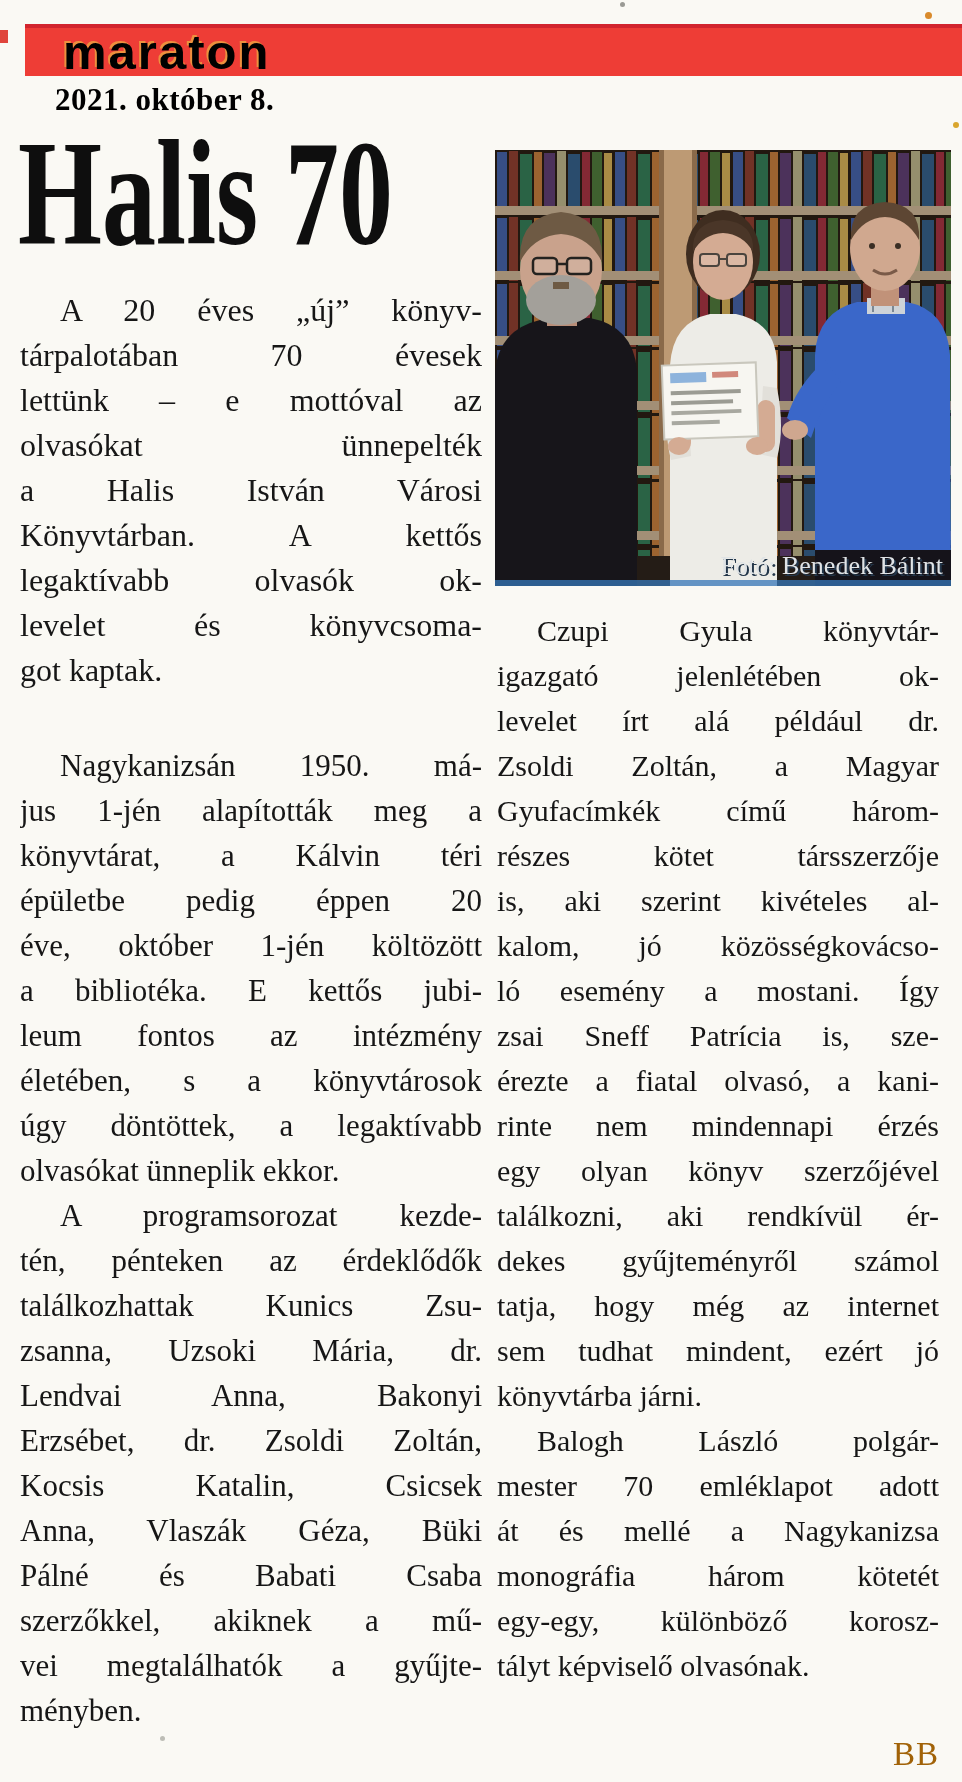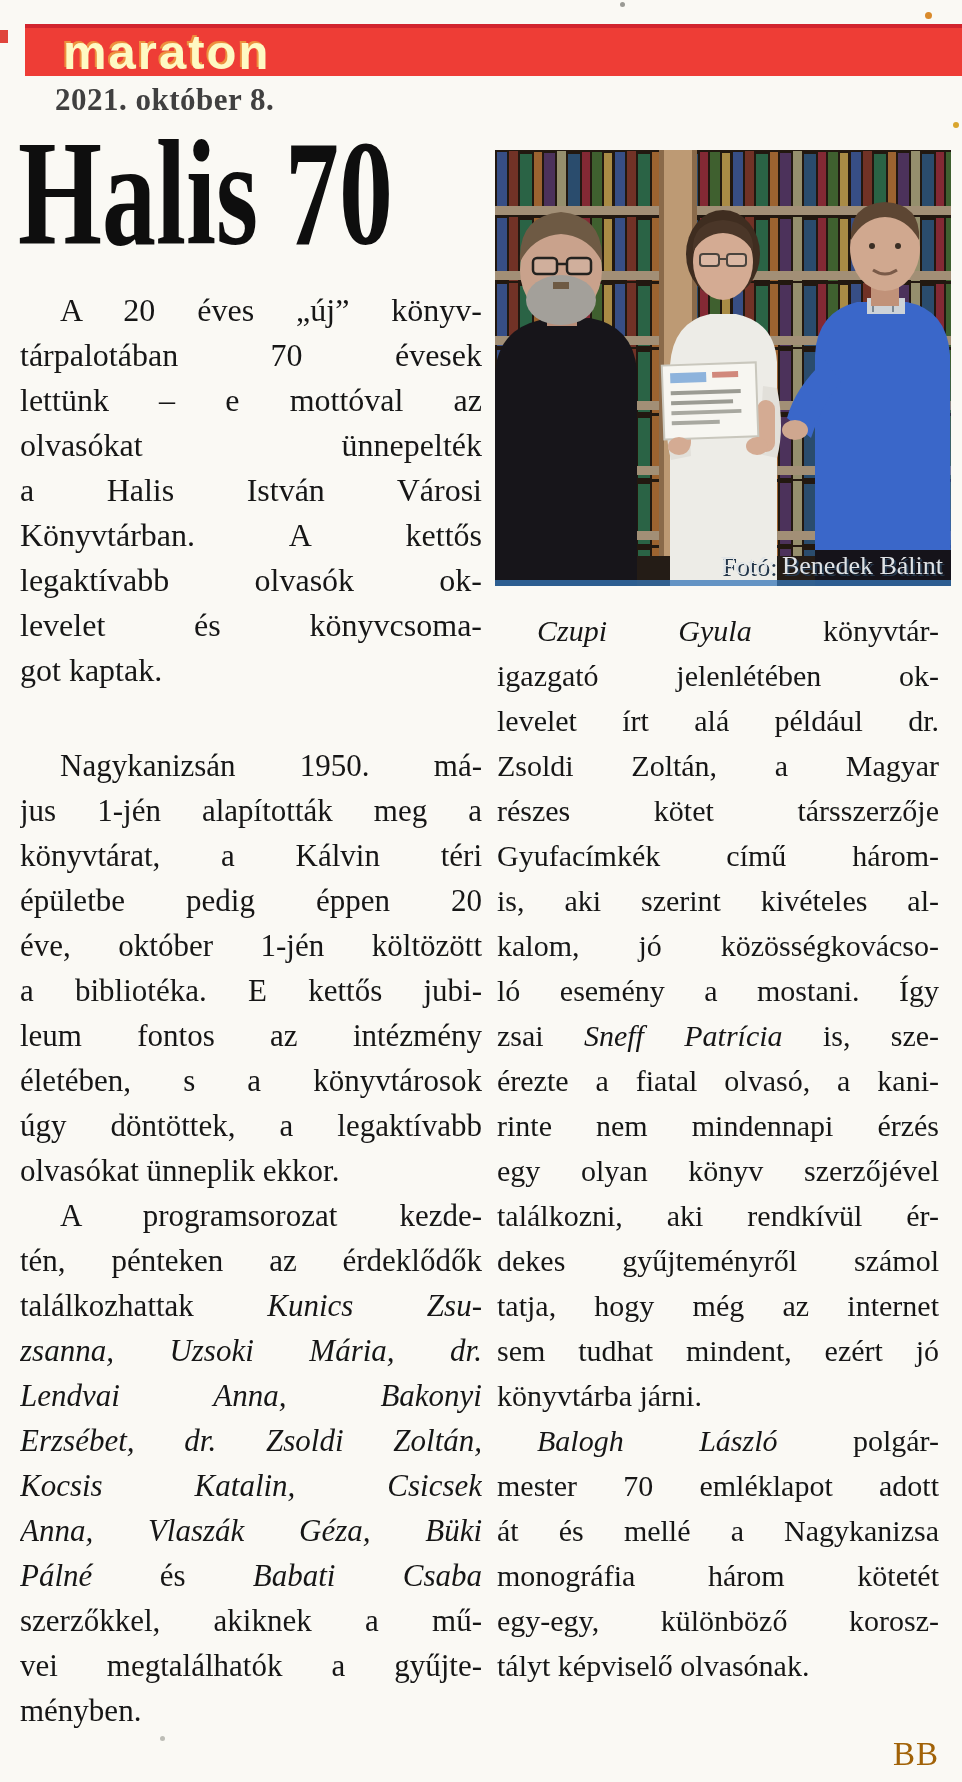--- a/index.html
+++ b/index.html
@@ -18,56 +18,56 @@
     font-family:"Liberation Sans","DejaVu Sans",sans-serif;
     font-weight:bold;font-size:49px;line-height:52px;color:#ffffff;
     letter-spacing:2px;
     text-shadow:-2px -2px 0 rgba(236,214,70,0.55);
   }
   .edge-tick{position:absolute;left:0;top:30px;width:8px;height:13px;background:#e0453c;}
   .speck{position:absolute;border-radius:50%;}
   
   .dateline{
     position:absolute;left:55px;top:82px;
-    font-weight:bold;font-size:31px;color:#404040;letter-spacing:0.5px;
+    font-weight:bold;font-size:31px;color:#000000;letter-spacing:0.5px;
   }
   .headline{
     position:absolute;left:18px;top:118px;width:640px;
     font-weight:bold;font-size:150px;line-height:150px;color:#0e0e0e;
     transform:scaleX(0.72);transform-origin:left top;white-space:nowrap;
   }
   
   .column{position:absolute;}
   #left-col{left:20px;top:288px;width:462px;font-size:31px;}
   #right-col{left:497px;top:608px;width:442px;font-size:30px;}
   .para{margin:0;}
   .line{
     height:45px;line-height:45px;overflow:hidden;
     text-align:justify;text-align-last:justify;
   }
   .line.last{text-align-last:left;}
   .line.indent{text-indent:40px;}
   .para.lead .line{font-weight:normal;font-size:32px;}
-  .it{font-style:italic;}
+  .it{}
   
   .photo{position:absolute;left:495px;top:150px;width:456px;height:436px;background:#14b8a6;}
   .photo svg{display:block;}
   
   .byline{
     position:absolute;left:497px;top:1732px;width:442px;
     text-align:right;font-size:33px;line-height:45px;letter-spacing:1px;color:#a16207;
   }
 </style>
 </head>
 <body>
 
 <div id="page" style="background: rgb(250, 249, 244);">
 
   <div class="banner" style="background: rgb(238, 61, 54); border-top-color: rgb(210, 37, 46);">
-    <div class="banner-title" style="color: #fef9c3;">maraton</div>
+    <div class="banner-title" style="color: #000000;">maraton</div>
   </div>
   <div class="edge-tick"></div>
   <div class="speck" style="left:925px;top:12px;width:7px;height:7px;background:#d98a2b;"></div>
   <div class="speck" style="left:953px;top:122px;width:6px;height:6px;background:#d9a62e;"></div>
   <div class="speck" style="left:620px;top:2px;width:5px;height:5px;background:#9a9a94;"></div>
   <div class="speck" style="left:160px;top:1736px;width:5px;height:5px;background:#bdbdb6;"></div>
 
   <div class="dateline">2021. október 8.</div>
   <div class="headline">Halis 70</div>
 
@@ -215,22 +215,22 @@
         <div class="line"><span>vei megtalálhatók a gyűjte-</span></div>
         <div class="line last"><span>ményben.</span></div>
       </div>
     </div>
   <div id="right-col" class="column">
       <div class="para">
         <div class="line indent"><span class="it">Czupi Gyula</span><span> könyvtár-</span></div>
         <div class="line"><span>igazgató jelenlétében ok-</span></div>
         <div class="line"><span>levelet írt alá például dr.</span></div>
         <div class="line"><span>Zsoldi Zoltán, a Magyar</span></div>
+        <div class="line"><span>Gyufacímkék című három-</span></div>
         <div class="line"><span>részes kötet társszerzője</span></div>
-        <div class="line"><span>Gyufacímkék című három-</span></div>
         <div class="line"><span>is, aki szerint kivételes al-</span></div>
         <div class="line"><span>kalom, jó közösségkovácso-</span></div>
         <div class="line"><span>ló esemény a mostani. Így</span></div>
         <div class="line"><span>zsai </span><span class="it">Sneff Patrícia</span><span> is, sze-</span></div>
         <div class="line"><span>érezte a fiatal olvasó, a kani-</span></div>
         <div class="line"><span>rinte nem mindennapi érzés</span></div>
         <div class="line"><span>egy olyan könyv szerzőjével</span></div>
         <div class="line"><span>találkozni, aki rendkívül ér-</span></div>
         <div class="line"><span>dekes gyűjteményről számol</span></div>
         <div class="line"><span>tatja, hogy még az internet</span></div>

